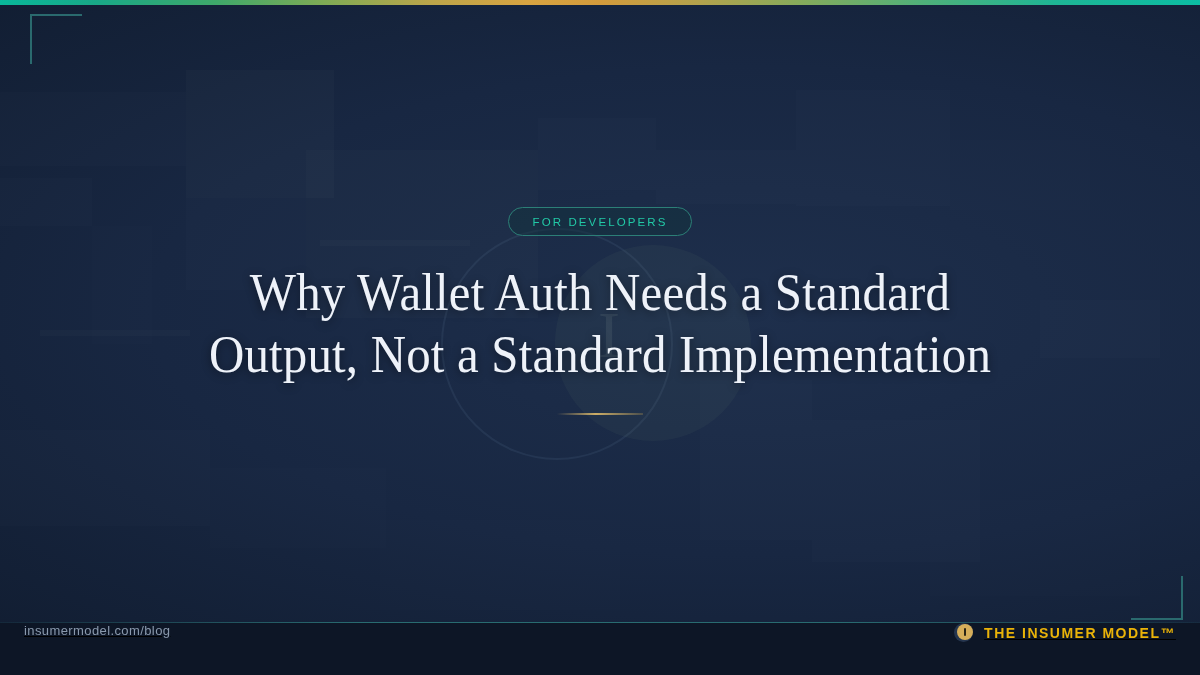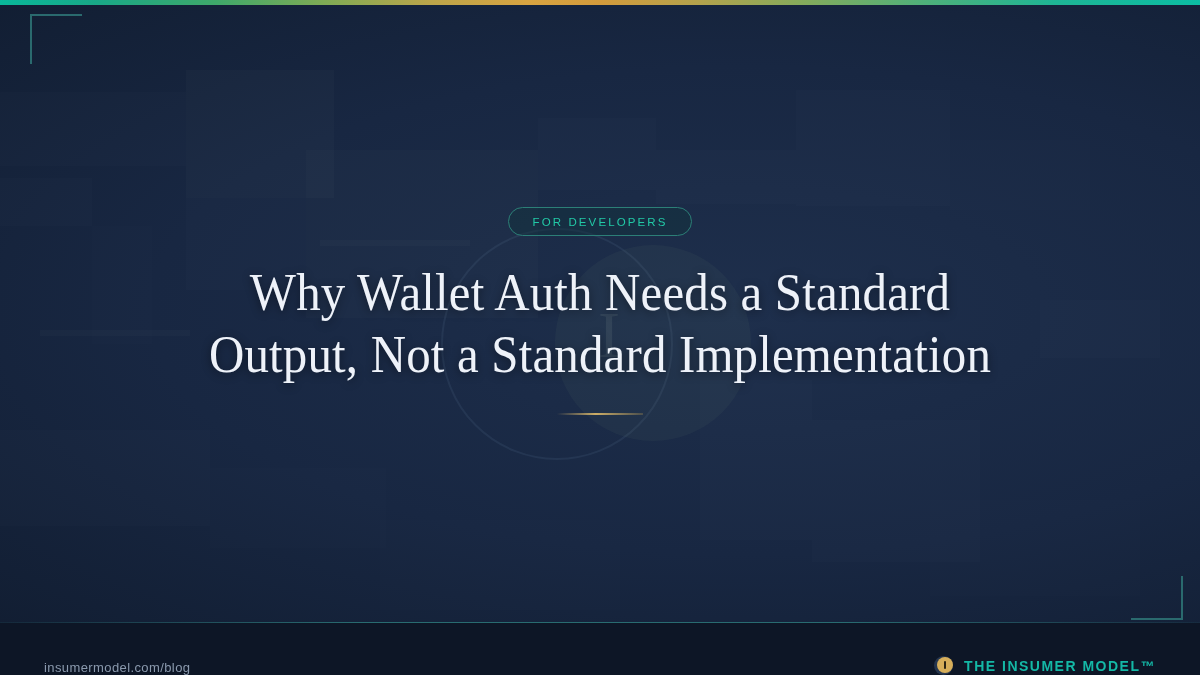--- a/index.html
+++ b/index.html
@@ -118,23 +118,24 @@
     background:linear-gradient(90deg,
       rgba(36,98,104,0.15) 0%,
       rgba(44,120,122,0.85) 30%,
       rgba(44,120,122,0.85) 70%,
       rgba(36,98,104,0.15) 100%);
     z-index:8;
   }
   .footer{
     position:absolute; left:0; top:623px; width:1200px; height:52px;
     background:#0d1626;
-    display:flex; align-items:flex-end; justify-content:space-between;
-    padding:0 44px;
+    display:flex; align-items:flex-start; justify-content:space-between;
+    padding:0 24px;
     z-index:8;
+    text-decoration:underline;
   }
   .foot-url{
     color:#8a99ad; font-size:13px; letter-spacing:0.4px;
   }
   .brand{ display:flex; align-items:center; gap:11px; }
   .brand-logo{
     position:relative; width:19px; height:19px; flex:0 0 19px;
   }
   .brand-logo .outer{
     position:absolute; left:0; top:0; width:19px; height:19px;
@@ -142,21 +143,21 @@
   }
   .brand-logo .inner{
     position:absolute; left:3px; top:1px; width:16px; height:16px;
     border-radius:50%; background:#d6ae5a;
   }
   .brand-logo .bar{
     position:absolute; left:10px; top:5px; width:2px; height:8px;
     background:#2a2414; border-radius:1px;
   }
   .brand-name{
-    color:#14b8a6; font-size:14px; font-weight:bold; letter-spacing:1.5px;
+    color:#eab308; font-size:14px; font-weight:bold; letter-spacing:1.5px;
     white-space:nowrap;
   }
 </style>
 </head>
 <body>
 
 <div class="canvas">
 
   <div>
     <div class="tex" style="left:0px;   top:92px;  width:186px; height:74px;  opacity:0.012"></div>

